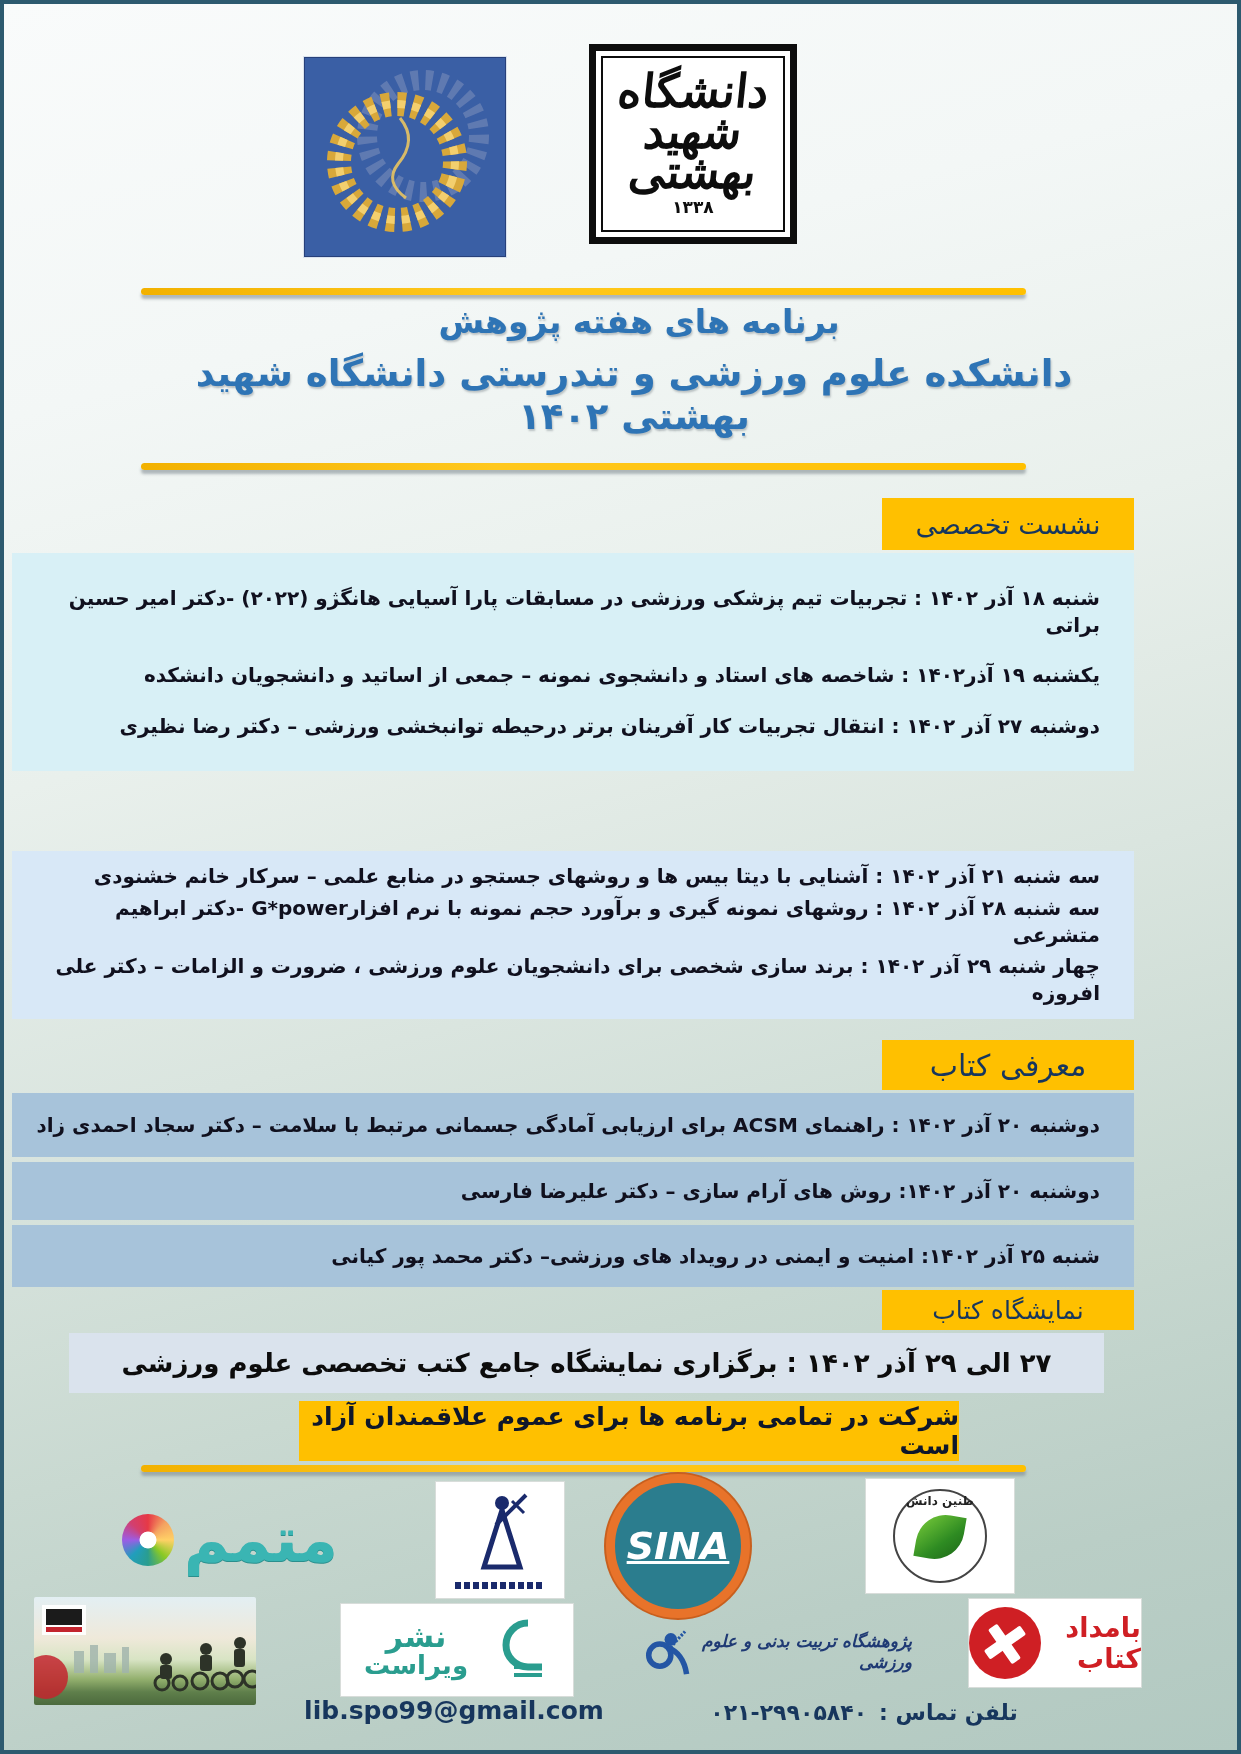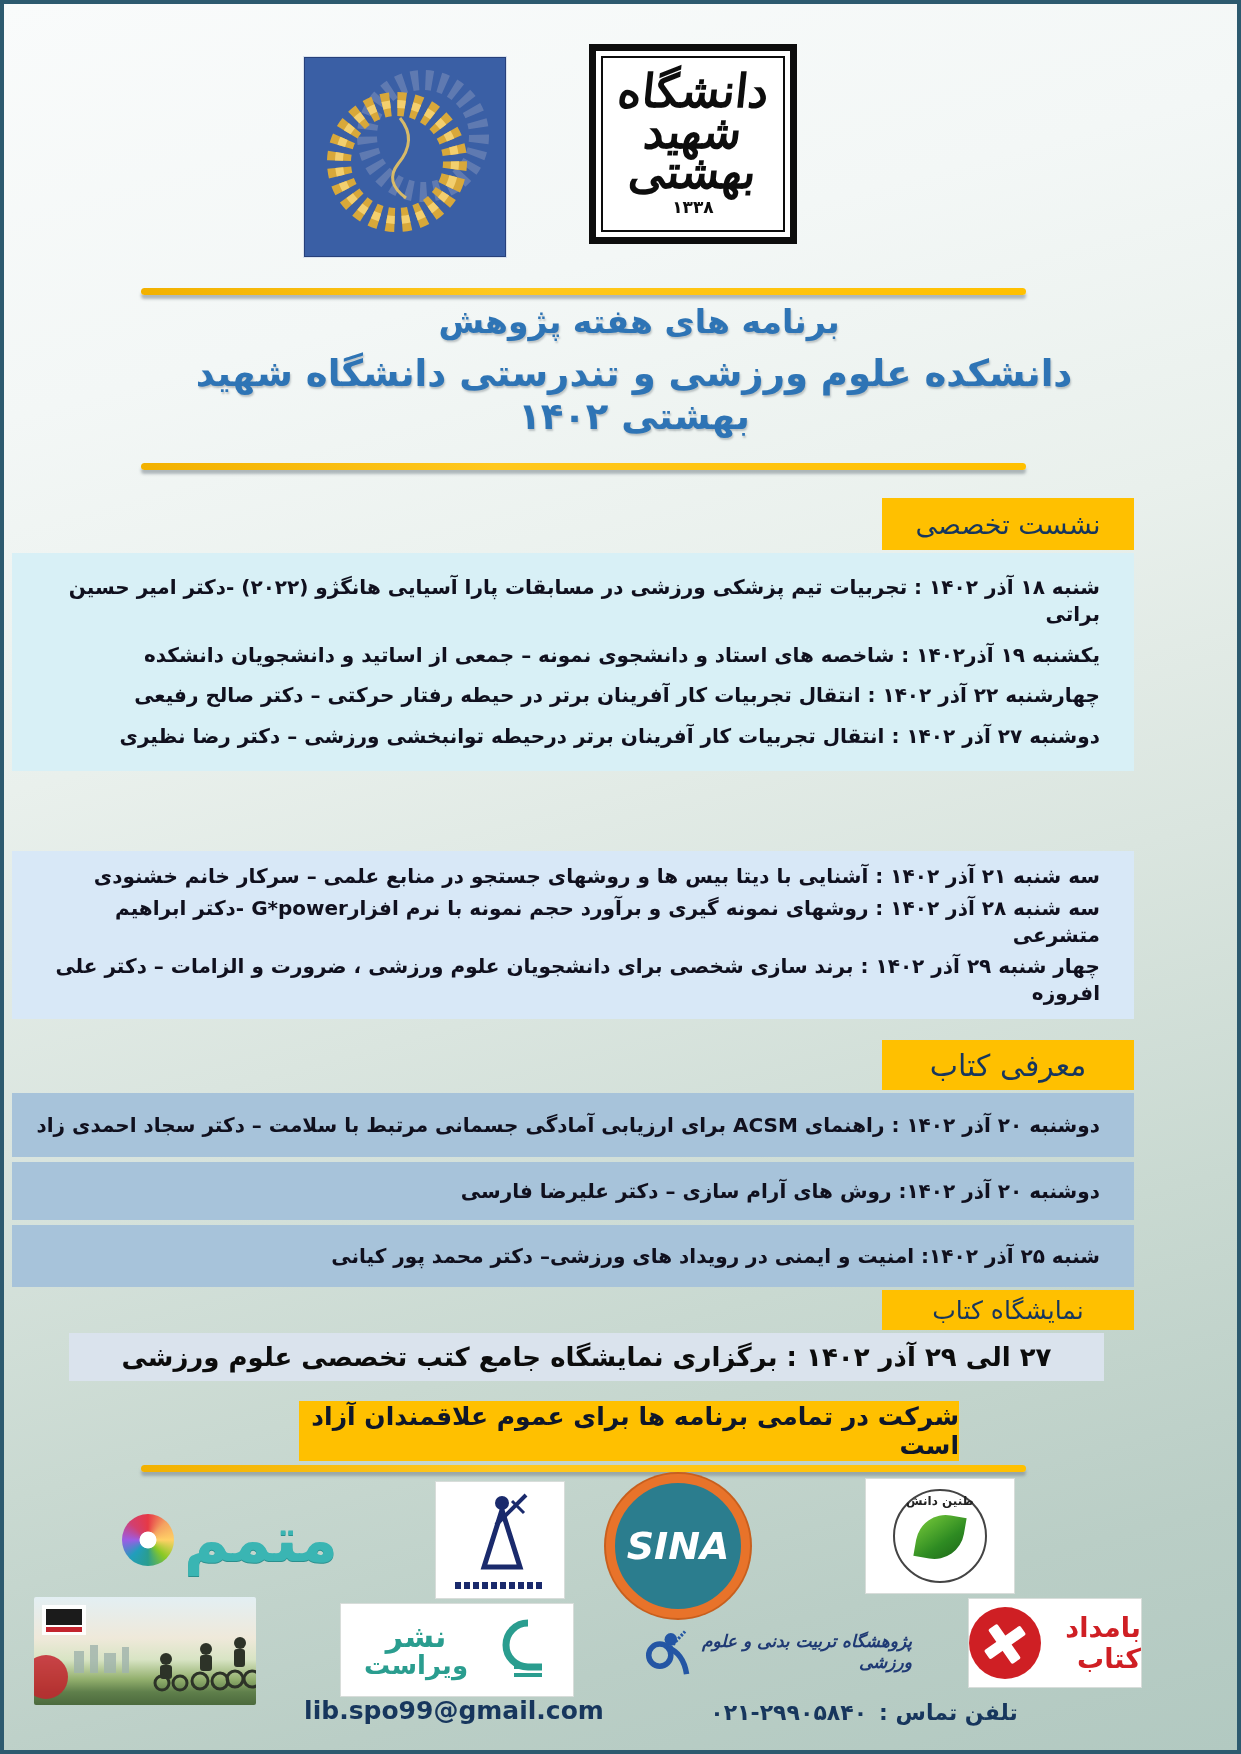--- a/index.html
+++ b/index.html
@@ -34,21 +34,21 @@
   
   .whitecard{background:#fff;box-shadow:0 0 0 1px #d8ddda;display:flex;align-items:center;justify-content:center;}
   .motamem{display:flex;align-items:center;gap:10px;}
   .burst{width:52px;height:52px;border-radius:50%;
     background:radial-gradient(circle at 50% 50%, #ffffff 0 22%, transparent 24%),
     conic-gradient(#e63946,#f4a261,#ffd166,#8ac926,#2a9d8f,#219ebc,#9b5de5,#d23f6f,#e63946);}
   .motamem-text{color:#3ab5b3;font-weight:bold;font-size:62px;line-height:1;direction:rtl;
     text-shadow:0 1px 0 #2a8f8d;}
   .sina{border-radius:50%;background:#2b7d8e;border:9px solid #e8732a;box-sizing:border-box;
     display:flex;align-items:center;justify-content:center;color:#fff;font-weight:bold;font-style:italic;
-    font-size:38px;box-shadow:0 0 0 2px #c85f1d;}
+    font-size:38px;box-shadow:0 0 0 2px #c85f1d;text-decoration:underline;}
   .tanin{flex-direction:column;}
   .tanin-circle{width:94px;height:94px;border-radius:50%;border:2px solid #444;display:flex;
     flex-direction:column;align-items:center;box-sizing:border-box;padding-top:3px;}
   .tanin-label{font-size:12px;font-weight:bold;color:#222;direction:rtl;}
   .leaf{width:46px;height:46px;margin-top:6px;border-radius:65% 0 65% 0;transform:rotate(10deg);
     background:linear-gradient(135deg,#7ed03c,#2e8b22 60%,#1c6417);}
   .photo{border-radius:2px;overflow:hidden;
     background:linear-gradient(180deg,#e3eff3 0%,#efe9da 38%,#d8e4c4 58%,#93b06e 76%,#5f7f4b 88%,#4c6a3d 100%);}
   .virast{flex-direction:row-reverse;gap:12px;}
   .virast-text{display:flex;flex-direction:column;align-items:center;color:#2a9d8f;font-weight:bold;direction:rtl;line-height:1.05;}
@@ -92,21 +92,20 @@
 
   <div class="abs title" style="left:140px;top:298px;width:990px;font-size:33px;" dir="rtl">برنامه های هفته پژوهش</div>
   <div class="abs title" style="left:125px;top:348px;width:1010px;font-size:37px;" dir="rtl">دانشکده علوم ورزشی و تندرستی دانشگاه شهید بهشتی  ۱۴۰۲</div>
 
   <div class="abs goldline" style="left:137px;top:459px;width:885px;"></div>
 
   <div class="abs sec-header" style="left:878px;top:494px;width:252px;height:52px;font-size:27px;">نشست تخصصی</div>
   <div class="abs sec-body" style="left:8px;top:549px;width:1122px;height:218px;background:#d8f0f6;">
     <div class="item">شنبه ۱۸ آذر ۱۴۰۲ : تجربیات تیم پزشکی ورزشی در مسابقات پارا آسیایی هانگژو (۲۰۲۲) -دکتر امیر حسین براتی</div>
     <div class="item">یکشنبه ۱۹ آذر۱۴۰۲ : شاخصه های استاد و دانشجوی نمونه – جمعی از اساتید  و دانشجویان دانشکده</div>
-    <div class="item">چهارشنبه ۲۲ آذر ۱۴۰۲ :  انتقال تجربیات کار آفرینان برتر در حیطه رفتار حرکتی – دکتر صالح رفیعی</div>
     <div class="item">دوشنبه ۲۷ آذر ۱۴۰۲ : انتقال تجربیات کار آفرینان برتر درحیطه توانبخشی ورزشی – دکتر رضا نظیری</div>
   </div>
 
   <div class="abs sec-body" style="left:8px;top:847px;width:1122px;height:168px;background:#d8e8f7;">
     <div class="item">سه شنبه ۲۱ آذر ۱۴۰۲ : آشنایی با دیتا بیس ها و روشهای جستجو در منابع علمی – سرکار خانم خشنودی</div>
     <div class="item">سه شنبه ۲۸ آذر ۱۴۰۲ : روشهای نمونه گیری و برآورد حجم نمونه با نرم افزارG*power -دکتر ابراهیم متشرعی</div>
     <div class="item">چهار شنبه ۲۹ آذر ۱۴۰۲ :  برند سازی شخصی برای دانشجویان علوم ورزشی ، ضرورت و الزامات – دکتر علی افروزه</div>
   </div>
 
   <div class="abs sec-header" style="left:878px;top:1036px;width:252px;height:50px;font-size:30px;">معرفی  کتاب</div>
@@ -114,21 +113,21 @@
     <div class="item">دوشنبه ۲۰ آذر ۱۴۰۲ : راهنمای ACSM  برای ارزیابی آمادگی جسمانی مرتبط با سلامت – دکتر سجاد احمدی زاد</div>
   </div>
   <div class="abs solo" style="left:8px;top:1158px;width:1122px;height:58px;background:#a7c3da;">
     <div class="item">دوشنبه ۲۰ آذر ۱۴۰۲:  روش های آرام سازی – دکتر علیرضا فارسی</div>
   </div>
   <div class="abs solo" style="left:8px;top:1221px;width:1122px;height:62px;background:#a7c3da;">
     <div class="item">شنبه ۲۵ آذر ۱۴۰۲:  امنیت و ایمنی در رویداد های ورزشی– دکتر محمد پور کیانی</div>
   </div>
 
   <div class="abs sec-header" style="left:878px;top:1286px;width:252px;height:40px;font-size:25px;">نمایشگاه کتاب</div>
-  <div class="abs exhibit" style="left:65px;top:1329px;width:1035px;height:48px;">۲۷ الی ۲۹ آذر ۱۴۰۲ : برگزاری نمایشگاه جامع کتب تخصصی علوم ورزشی</div>
+  <div class="abs exhibit" style="left:65px;top:1329px;width:1035px;height:60px;">۲۷ الی ۲۹ آذر ۱۴۰۲ : برگزاری نمایشگاه جامع کتب تخصصی علوم ورزشی</div>
 
   <div class="abs banner" style="left:295px;top:1397px;width:660px;height:60px;">شرکت در تمامی  برنامه ها برای عموم علاقمندان آزاد است</div>
 
   <div class="abs goldline" style="left:137px;top:1461px;width:885px;"></div>
 
   <div class="abs motamem" style="left:118px;top:1505px;">
     <span class="burst"></span>
     <span class="motamem-text">متمم</span>
   </div>
 

